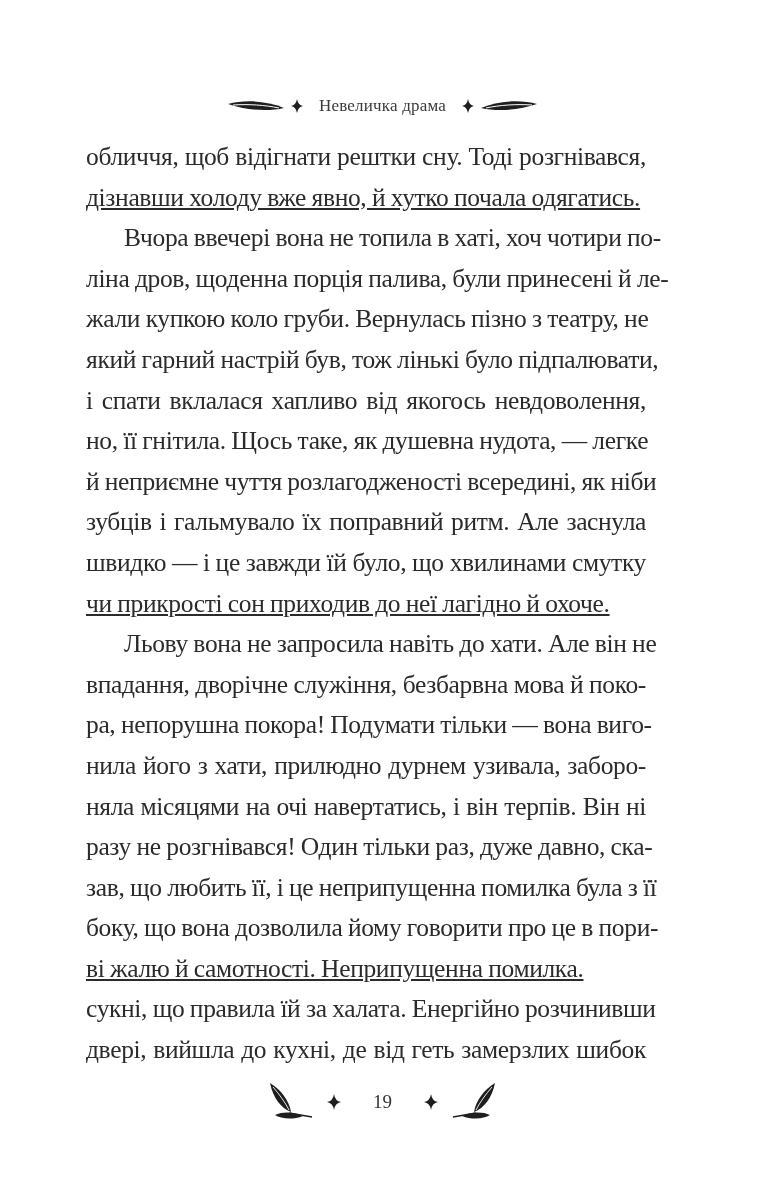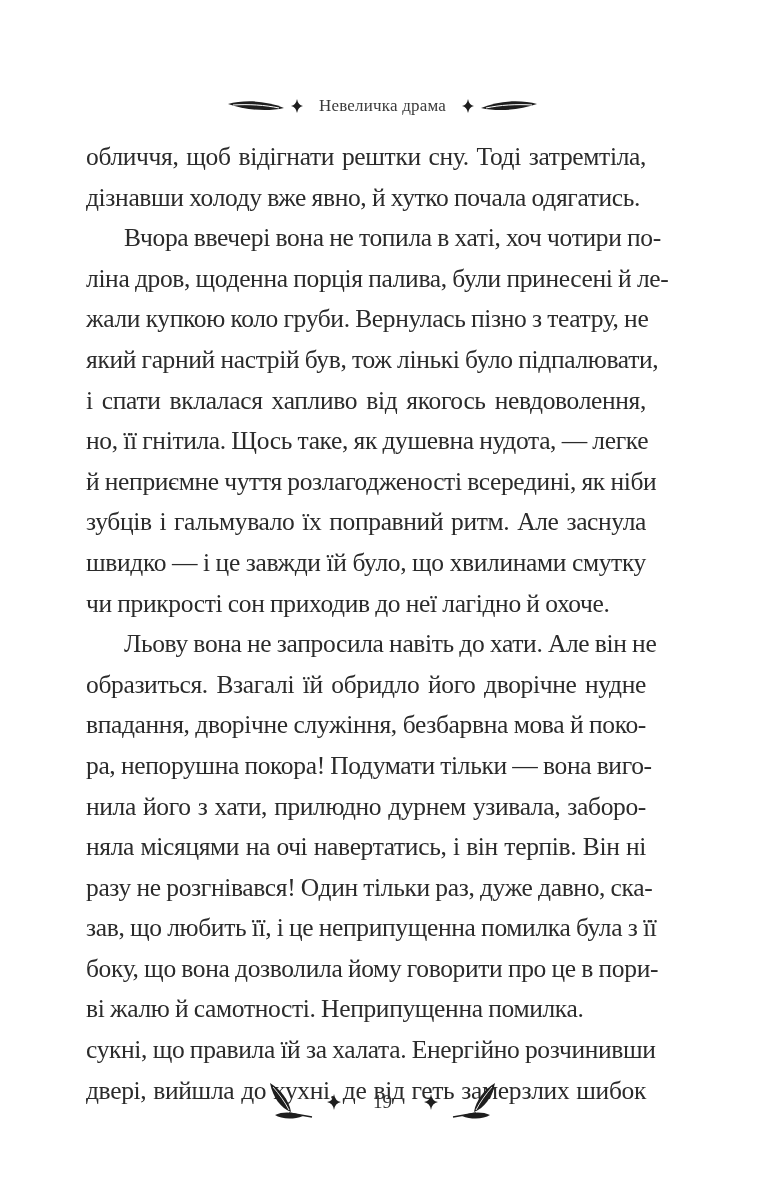--- a/index.html
+++ b/index.html
@@ -48,20 +48,21 @@
       line-height: 40.6px;
       height: 40.6px;
       white-space: nowrap;
       text-align: justify;
       text-align-last: justify;
       letter-spacing: -0.35px;
       word-spacing: -0.5px;
     }
     .line.last {
       text-align-last: left;
+      text-decoration: underline;
     }
     .line.indent {
       padding-left: 38px;
       font-family: Liberation Serif, serif;
     }
     .folio {
       position: absolute;
       top: 1082px;
       left: 0;
       width: 765px;
@@ -100,34 +101,33 @@
   </span>
   <span class="orn">
     <svg width="58" height="14" viewBox="0 0 58 14">
       <path d="M57 5 C 42 1, 20 1, 1 9 C 18 13, 40 11, 57 5 Z" fill="#1e1e1e"></path>
       <path d="M52 6 C 36 5, 20 6, 6 9" stroke="#ffffff" stroke-width="1" fill="none"></path>
     </svg>
   </span>
 </div>
 
 <div class="text-block">
-  <div class="line">обличчя, щоб відігнати рештки сну. Тоді затремтіла,</div>
+  <div class="line">обличчя, щоб відігнати рештки сну. Тоді розгнівався,</div>
   <div class="line last">дізнавши холоду вже явно, й хутко почала одягатись.</div>
   <div class="line indent">Вчора ввечері вона не топила в хаті, хоч чотири по-</div>
   <div class="line">ліна дров, щоденна порція палива, були принесені й ле-</div>
   <div class="line">жали купкою коло груби. Вернулась пізно з театру, не</div>
   <div class="line">який гарний настрій був, тож лінькі було підпалювати,</div>
   <div class="line">і спати вклалася хапливо від якогось невдоволення,</div>
   <div class="line">но, її гнітила. Щось таке, як душевна нудота, — легке</div>
   <div class="line">й неприємне чуття розлагодженості всередині, як ніби</div>
   <div class="line">зубців і гальмувало їх поправний ритм. Але заснула</div>
   <div class="line">швидко — і це завжди їй було, що хвилинами смутку</div>
   <div class="line last">чи прикрості сон приходив до неї лагідно й охоче.</div>
   <div class="line indent">Льову вона не запросила навіть до хати. Але він не</div>
-  <div class="line">образиться. Взагалі їй обридло його дворічне нудне</div>
   <div class="line">впадання, дворічне служіння, безбарвна мова й поко-</div>
   <div class="line">ра, непорушна покора! Подумати тільки — вона виго-</div>
   <div class="line">нила його з хати, прилюдно дурнем узивала, заборо-</div>
   <div class="line">няла місяцями на очі навертатись, і він терпів. Він ні</div>
   <div class="line">разу не розгнівався! Один тільки раз, дуже давно, ска-</div>
   <div class="line">зав, що любить її, і це неприпущенна помилка була з її</div>
   <div class="line">боку, що вона дозволила йому говорити про це в пори-</div>
   <div class="line last">ві жалю й самотності. Неприпущенна помилка.</div>
   <div class="line">сукні, що правила їй за халата. Енергійно розчинивши</div>
   <div class="line">двері, вийшла до кухні, де від геть замерзлих шибок</div>

